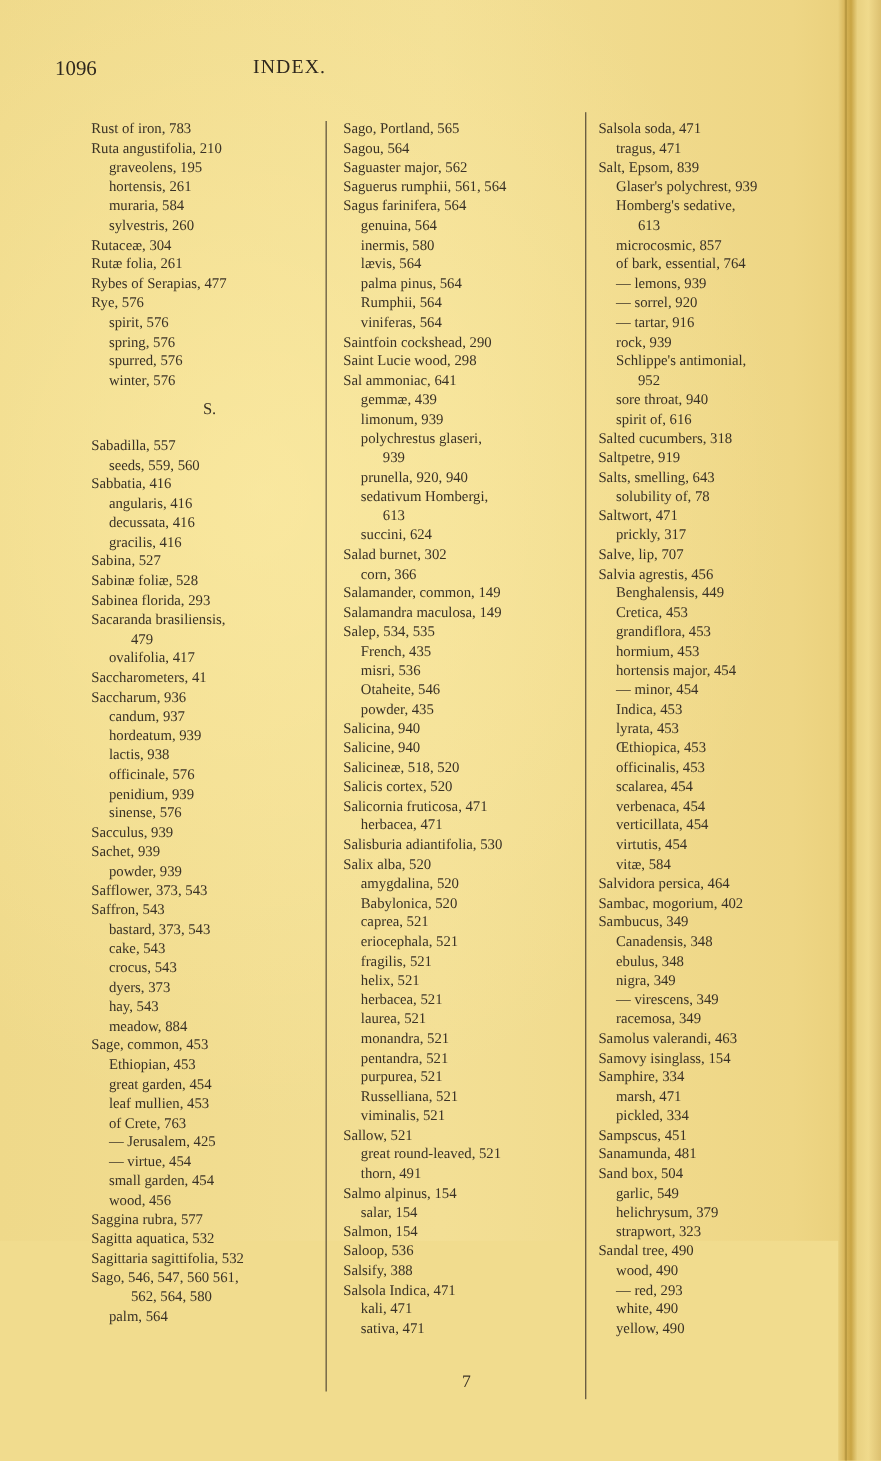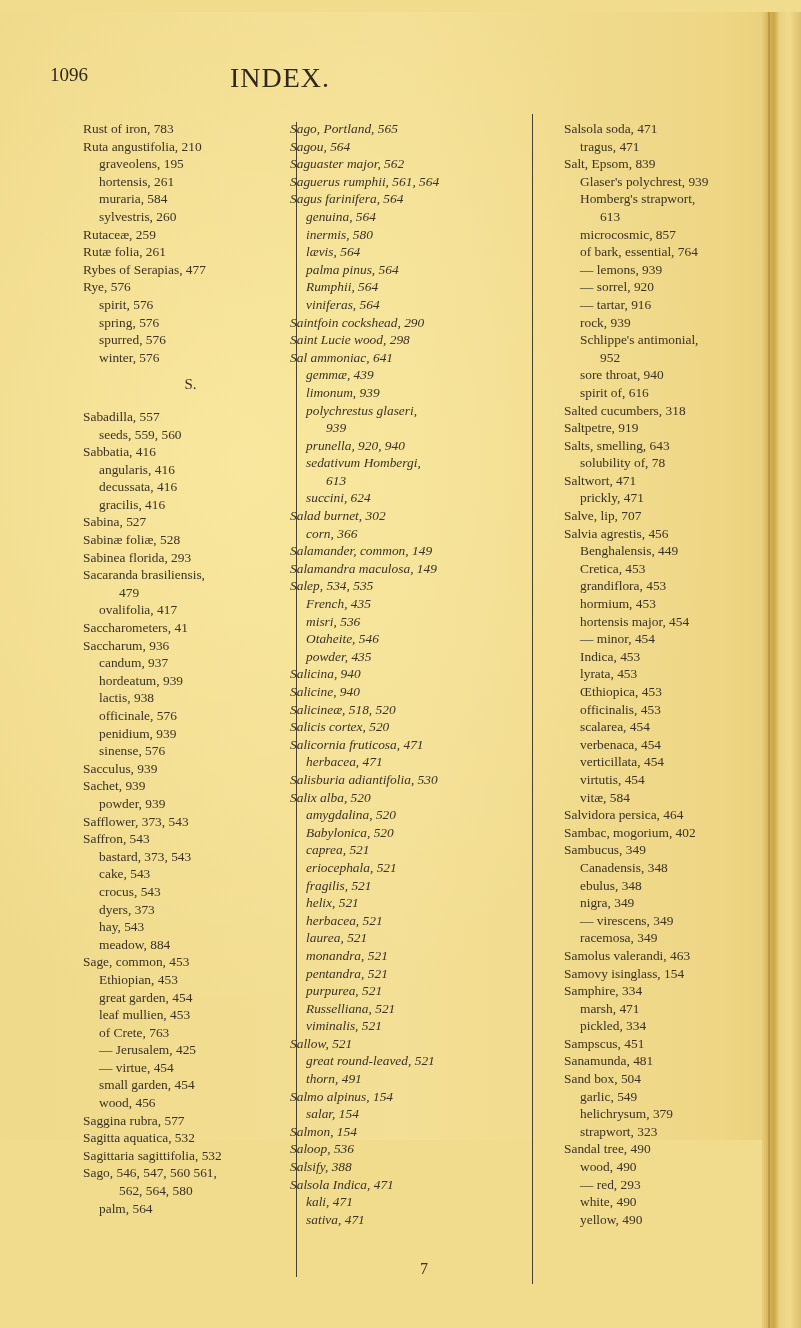--- a/index.html
+++ b/index.html
@@ -8,42 +8,41 @@
     background: #f1dc8e;
     position: relative;
     font-family: "Liberation Serif", "DejaVu Serif", serif;
     color: #3a3226;
   }
   .page {
     position: absolute; left: 0; top: 0; width: 801px; height: 1128px;
     background:
       radial-gradient(ellipse at 30% 40%, rgba(255,240,170,0.55), rgba(0,0,0,0) 60%),
       linear-gradient(90deg, #efd98a 0%, #f3df95 50%, #eed685 90%, #e7cc76 100%);
-    margin-top: 12px;
   }
   .spine {
     position: absolute; top: 0; left: 762px; width: 39px; height: 1328px;
     background: linear-gradient(90deg, #e8cf7c 0%, #d8b65a 15%, #c9a545 30%, #e9d181 45%, #f0da8c 70%, #dcc070 100%);
   }
   .spine-line {
     position: absolute; top: 0; left: 768px; width: 2px; height: 1328px;
     background: #a88a35; opacity: 0.6;
   }
   .header-num {
     position: absolute; left: 50px; top: 52px; font-size: 19px; color: #2f281e;
   }
   .header-title {
-    position: absolute; left: 230px; top: 50px; font-size: 28px; letter-spacing: 1px; color: #2f281e;
+    position: absolute; left: 230px; top: 50px; font-size: 18px; letter-spacing: 1px; color: #2f281e;
   }
   .col {
     position: absolute; top: 108px; font-size: 13.4px; line-height: 17.6px;
   }
   .col1 { left: 83px; width: 215px; }
-  .col2 { left: 290px; width: 225px; font-style: italic; }
-  .col3 { left: 564px; width: 225px; }
+  .col2 { left: 312px; width: 225px; }
+  .col3 { left: 544px; width: 225px; }
   .rule {
     position: absolute; width: 1px; background: #4a4030;
   }
   .rule1 { left: 296px; top: 110px; height: 1155px; }
   .rule2 { left: 532px; top: 102px; height: 1170px; }
   .entry { white-space: nowrap; }
   .lvl0 { padding-left: 0; }
   .lvl1 { padding-left: 16px; }
   .lvl2 { padding-left: 36px; }
   .section-letter {
@@ -66,21 +65,21 @@
   <div class="rule rule1"></div>
   <div class="rule rule2"></div>
 
   <div class="col col1">
       <div class="entry lvl0">Rust of iron, 783</div>
       <div class="entry lvl0">Ruta angustifolia, 210</div>
       <div class="entry lvl1">graveolens, 195</div>
       <div class="entry lvl1">hortensis, 261</div>
       <div class="entry lvl1">muraria, 584</div>
       <div class="entry lvl1">sylvestris, 260</div>
-      <div class="entry lvl0">Rutaceæ, 259</div>
+      <div class="entry lvl0">Rutaceæ, 304</div>
       <div class="entry lvl0">Rutæ folia, 261</div>
       <div class="entry lvl0">Rybes of Serapias, 477</div>
       <div class="entry lvl0">Rye, 576</div>
       <div class="entry lvl1">spirit, 576</div>
       <div class="entry lvl1">spring, 576</div>
       <div class="entry lvl1">spurred, 576</div>
       <div class="entry lvl1">winter, 576</div>
       <div class="section-letter">S.</div>
       <div class="entry lvl0">Sabadilla, 557</div>
       <div class="entry lvl1">seeds, 559, 560</div>
@@ -192,38 +191,38 @@
       <div class="entry lvl0">Salsify, 388</div>
       <div class="entry lvl0">Salsola Indica, 471</div>
       <div class="entry lvl1">kali, 471</div>
       <div class="entry lvl1">sativa, 471</div>
     </div>
   <div class="col col3">
       <div class="entry lvl0">Salsola soda, 471</div>
       <div class="entry lvl1">tragus, 471</div>
       <div class="entry lvl0">Salt, Epsom, 839</div>
       <div class="entry lvl1">Glaser's polychrest, 939</div>
-      <div class="entry lvl1">Homberg's strapwort,</div>
+      <div class="entry lvl1">Homberg's sedative,</div>
       <div class="entry lvl2">613</div>
       <div class="entry lvl1">microcosmic, 857</div>
       <div class="entry lvl1">of bark, essential, 764</div>
       <div class="entry lvl1">— lemons, 939</div>
       <div class="entry lvl1">— sorrel, 920</div>
       <div class="entry lvl1">— tartar, 916</div>
       <div class="entry lvl1">rock, 939</div>
       <div class="entry lvl1">Schlippe's antimonial,</div>
       <div class="entry lvl2">952</div>
       <div class="entry lvl1">sore throat, 940</div>
       <div class="entry lvl1">spirit of, 616</div>
       <div class="entry lvl0">Salted cucumbers, 318</div>
       <div class="entry lvl0">Saltpetre, 919</div>
       <div class="entry lvl0">Salts, smelling, 643</div>
       <div class="entry lvl1">solubility of, 78</div>
       <div class="entry lvl0">Saltwort, 471</div>
-      <div class="entry lvl1">prickly, 471</div>
+      <div class="entry lvl1">prickly, 317</div>
       <div class="entry lvl0">Salve, lip, 707</div>
       <div class="entry lvl0">Salvia agrestis, 456</div>
       <div class="entry lvl1">Benghalensis, 449</div>
       <div class="entry lvl1">Cretica, 453</div>
       <div class="entry lvl1">grandiflora, 453</div>
       <div class="entry lvl1">hormium, 453</div>
       <div class="entry lvl1">hortensis major, 454</div>
       <div class="entry lvl1">— minor, 454</div>
       <div class="entry lvl1">Indica, 453</div>
       <div class="entry lvl1">lyrata, 453</div>

